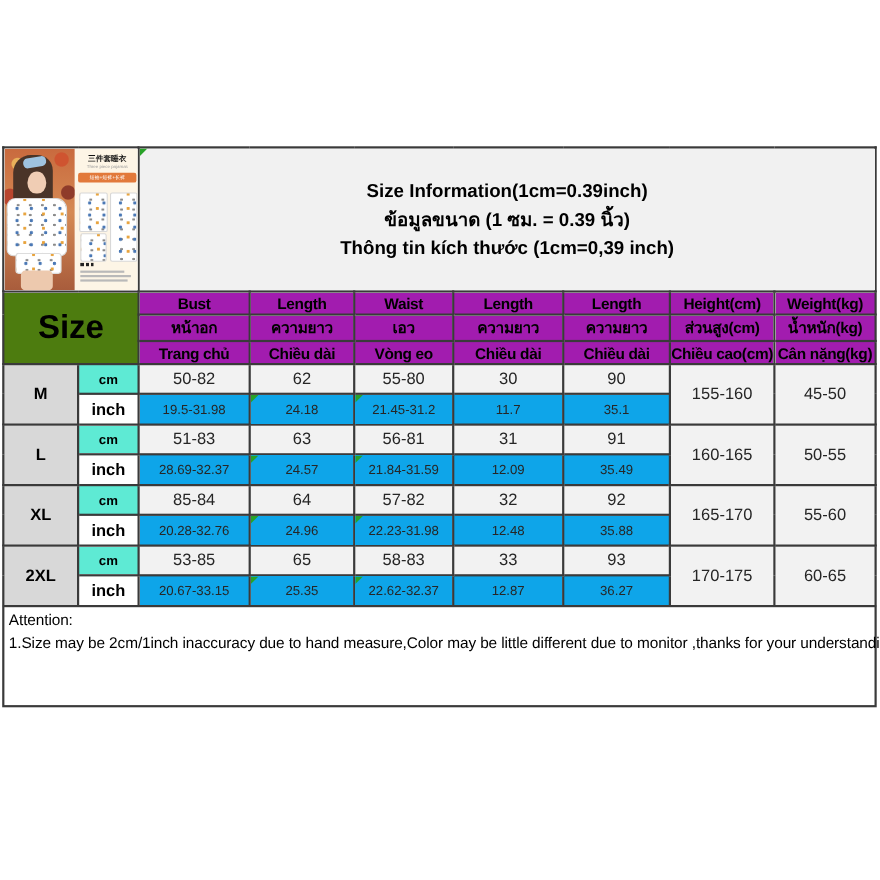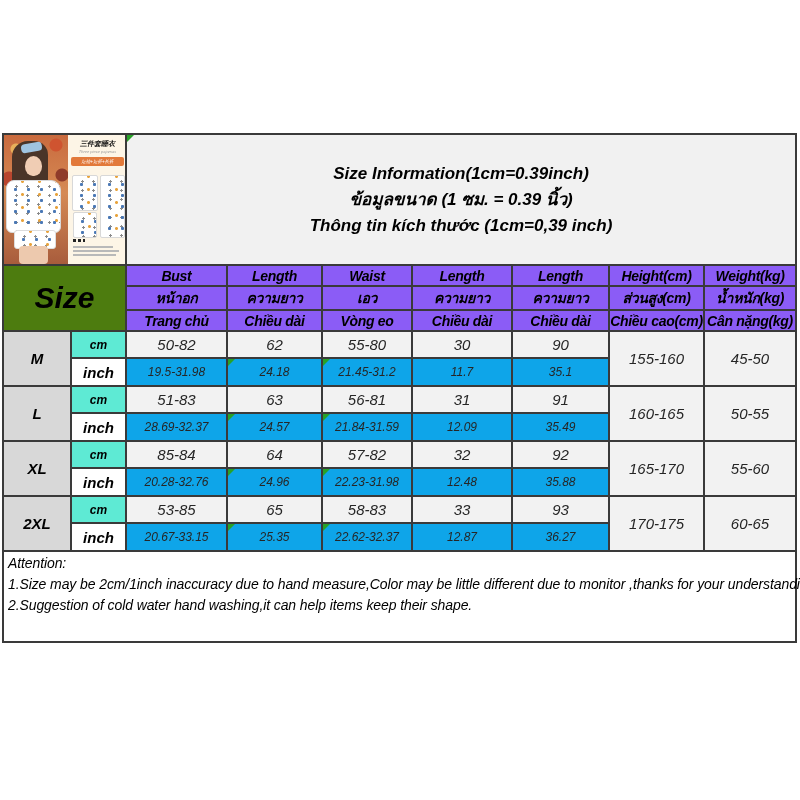--- a/index.html
+++ b/index.html
@@ -1,24 +1,24 @@
 <!DOCTYPE html>
 <html><head>
 <meta charset="utf-8">
 <style>
   html,body{margin:0;padding:0;width:800px;height:800px;background:#ffffff;overflow:hidden;
     font-family:"Liberation Sans","DejaVu Sans",sans-serif;}
-  .sheet{position:absolute;top:133px;left:2px;width:718px;font-style:italic;}
+  .sheet{position:absolute;top:133px;left:2px;width:718px;}
 
   table.size-table{border-collapse:collapse;table-layout:fixed;width:795px;}
   table.size-table td{border:2px solid #3a3a3a;text-align:center;vertical-align:middle;
     overflow:hidden;white-space:nowrap;padding:0;}
 
   
-  td.hdr{background:#8b5cf6;font-weight:bold;font-size:14px;color:#000;letter-spacing:-0.3px;}
+  td.hdr{background:#a21caf;font-weight:bold;font-size:14px;color:#000;letter-spacing:-0.3px;}
   td.size-cell{background:#4d7c0f;font-weight:bold;font-size:30px;color:#000;}
   td.size-label{background:#d8d8d8;font-weight:bold;font-size:15px;}
   td.unit{background:#5eead4;font-weight:bold;font-size:12px;}
   td.unit-inch{background:#ffffff;font-weight:bold;font-size:15px;}
   td.val-cm{background:#f2f2f2;font-size:15px;color:#262626;}
   td.val-inch{background:#0ea5e9;font-size:12px;color:#262626;}
   td.merged{background:#f2f2f2;font-size:15px;color:#262626;}
   td.title-cell{background:#f1f1f1;position:relative;}
   td.img-cell{background:#ffffff;padding:0;}
 
@@ -225,15 +225,14 @@
       <td class="val-inch flag">22.62-32.37</td>
       <td class="val-inch">12.87</td>
       <td class="val-inch">36.27</td>
     </tr>
   </tbody>
     </table>
 
   <div class="attention">
     <div>Attention:</div>
     <div>1.Size may be 2cm/1inch inaccuracy due to hand measure,Color may be little different due to monitor ,thanks for your understanding.</div>
-    <div>2.Suggestion of cold water hand washing,it can help items keep their shape.</div>
   </div>
 </div>
 
 </body></html>

